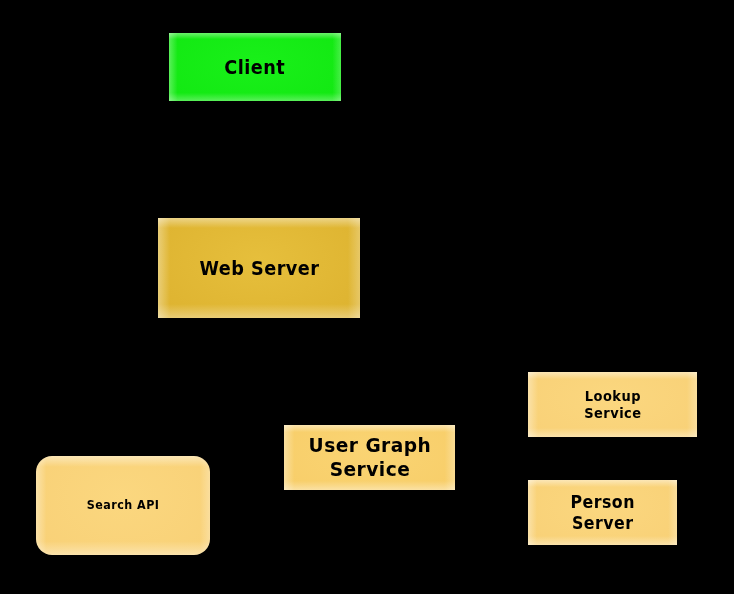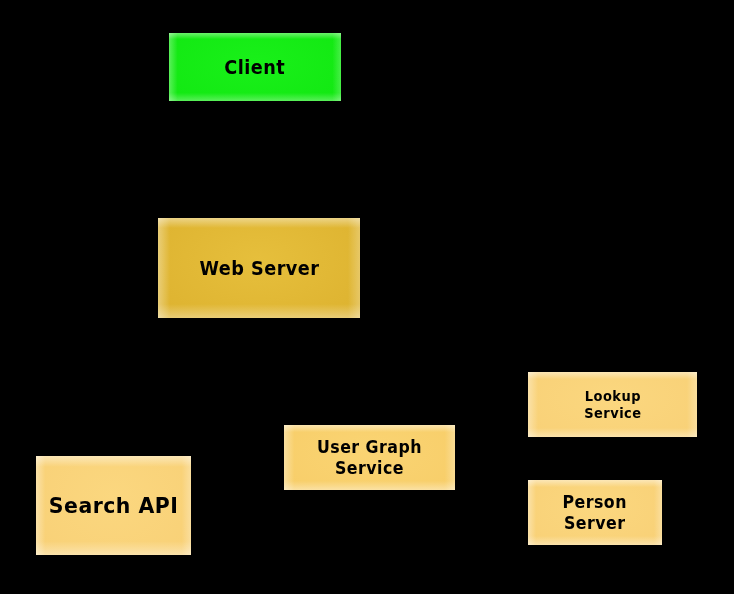--- a/index.html
+++ b/index.html
@@ -94,25 +94,25 @@
 
 <div class="node amber-deep" style="left:158px; top:218px; width:202px; height:100px; font-size:19px;">
   <span class="label">Web Server</span>
 </div>
 
 <div class="node amber-light" style="left:528px; top:372px; width:169px; height:65px; font-size:14px;">
   <span class="label">Lookup
 Service</span>
 </div>
 
-<div class="node amber-mid" style="left:284px; top:425px; width:171px; height:65px; font-size:17px;">
+<div class="node amber-mid" style="left:284px; top:425px; width:171px; height:65px; font-size:20px;">
   <span class="label">User Graph
 Service</span>
 </div>
 
-<div class="node amber-light" style="left:528px; top:480px; width:134px; height:65px; font-size:17px;">
+<div class="node amber-light" style="left:528px; top:480px; width:149px; height:65px; font-size:17px;">
   <span class="label">Person
 Server</span>
 </div>
 
-<div class="node amber-light" style="left:36px; top:456px; width:155px; height:99px; font-size:22px;">
+<div class="node amber-light" style="left:36px; top:456px; width:174px; height:99px; font-size:12px;border-radius:16px;">
   <span class="label">Search API</span>
 </div>
 
 </body></html>

